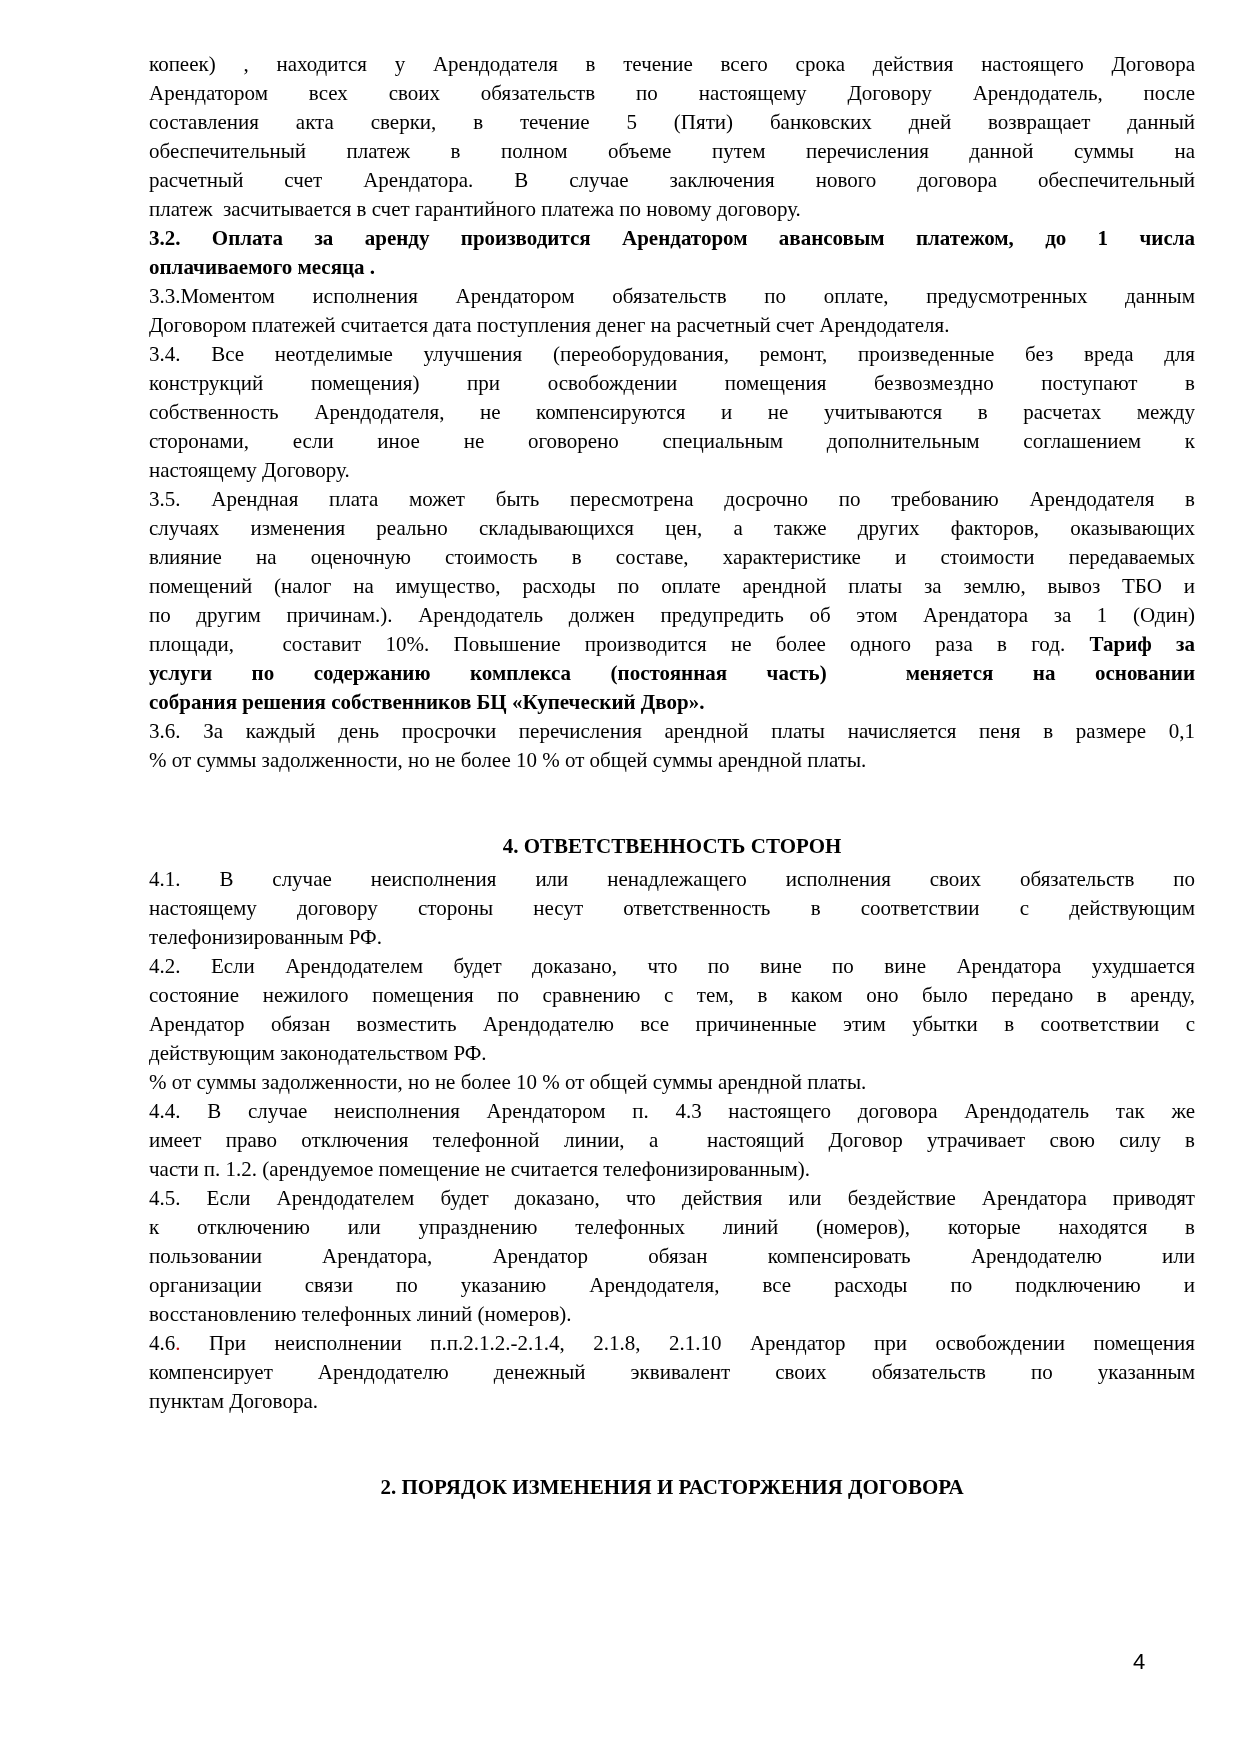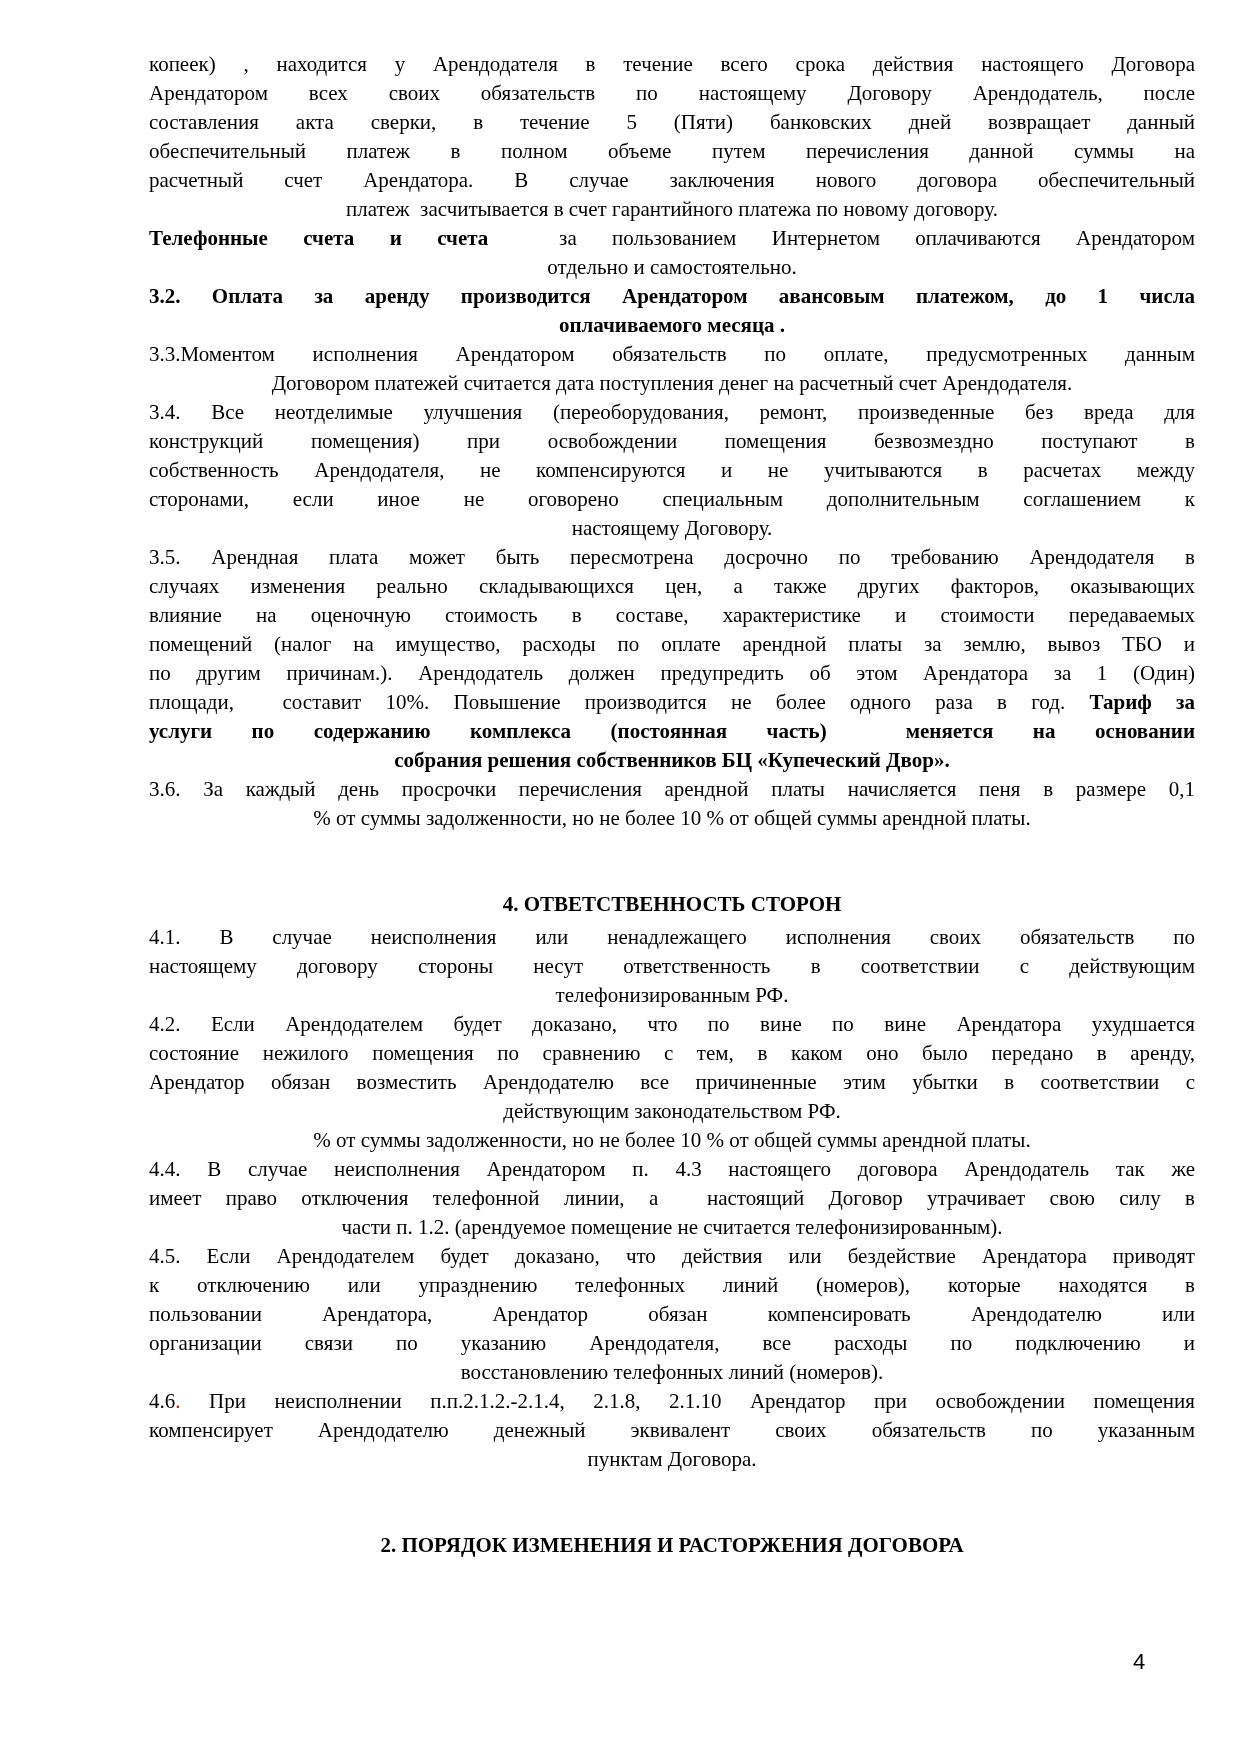--- a/index.html
+++ b/index.html
@@ -20,21 +20,21 @@
     top: 50px;
     width: 1046px;
   }
   .para { margin: 0; }
   .line {
     text-align: justify;
     text-align-last: justify;
     white-space: normal;
   }
   .para .line.last {
-    text-align: center;
+    text-align: left;
     text-align-last: auto;
   }
   .heading {
     margin: 57px 0 4px 0;
     font-weight: bold;
   }
   .heading .line {
     text-align: center;
     text-align-last: center;
   }
@@ -54,24 +54,20 @@
 
 <div class="page">
   <div class="content">
       <div class="para">
         <div class="line"><span>копеек) , находится у Арендодателя в течение всего срока действия настоящего Договора</span></div>
         <div class="line"><span>Арендатором всех своих обязательств по настоящему Договору Арендодатель, после</span></div>
         <div class="line"><span>составления акта сверки, в течение 5 (Пяти) банковских дней возвращает данный</span></div>
         <div class="line"><span>обеспечительный платеж в полном объеме путем перечисления данной суммы на</span></div>
         <div class="line"><span>расчетный счет Арендатора. В случае заключения нового договора обеспечительный</span></div>
         <div class="line last"><span>платеж&nbsp; засчитывается в счет гарантийного платежа по новому договору.</span></div>
-      </div>
-      <div class="para">
-        <div class="line"><span class="b">Телефонные счета и счета</span><span>&nbsp; за пользованием Интернетом оплачиваются Арендатором</span></div>
-        <div class="line last"><span>отдельно и самостоятельно.</span></div>
       </div>
       <div class="para">
         <div class="line"><span class="b">3.2. Оплата за аренду производится Арендатором авансовым платежом, до 1 числа</span></div>
         <div class="line last"><span class="b">оплачиваемого месяца .</span></div>
       </div>
       <div class="para">
         <div class="line"><span>3.3.Моментом исполнения Арендатором обязательств по оплате, предусмотренных данным</span></div>
         <div class="line last"><span>Договором платежей считается дата поступления денег на расчетный счет Арендодателя.</span></div>
       </div>
       <div class="para">

